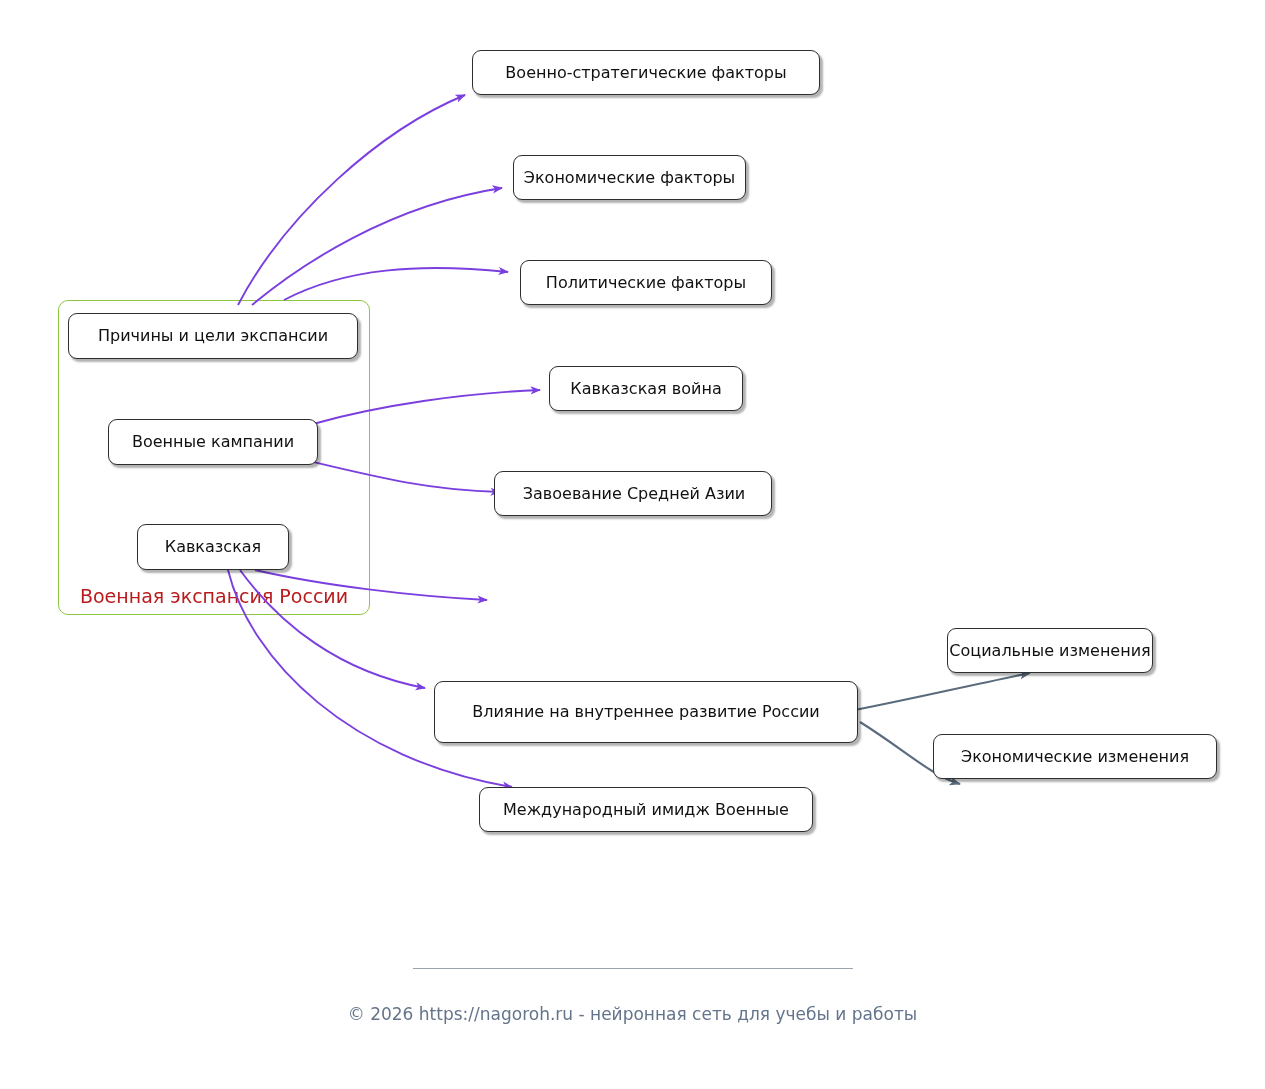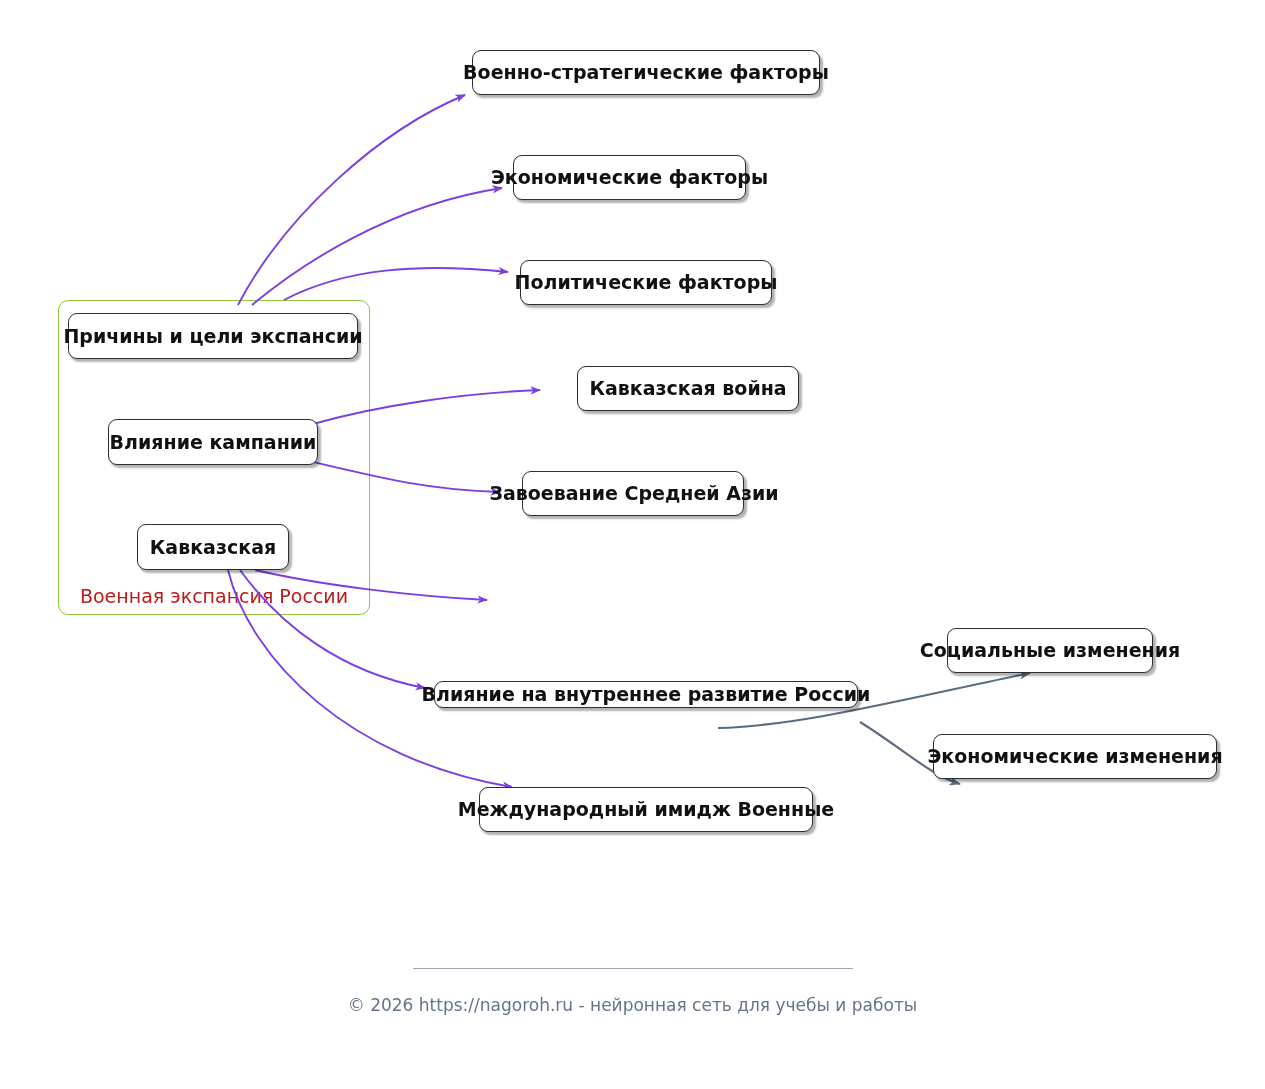--- a/index.html
+++ b/index.html
@@ -45,26 +45,25 @@
   .node {
     position: absolute;
     box-sizing: border-box;
     display: flex;
     align-items: center;
     justify-content: center;
     border: 1.6px solid #2e2e2e;
     border-radius: 9px;
     background: #ffffff;
     color: #111111;
-    font-size: 19px;
+    font-size: 16px;
     line-height: 1;
     white-space: nowrap;
     box-shadow: 2.5px 3px 2px rgba(0,0,0,0.30);
     padding: 0 14px;
-    font-weight: bold;
   }
   .footer {
     position: absolute;
     left: 0;
     width: 1265px;
     text-align: center;
   }
   .footer-title {
     font-size: 15px;
     font-weight: bold;
@@ -74,20 +73,21 @@
   .footer-rule {
     width: 440px;
     height: 0;
     margin: 0 auto;
     border-top: 1.5px solid #9aa5b1;
   }
   .footer-credit {
     font-size: 17px;
     color: #64748B;
     line-height: 1.3;
+    margin-top: 9px;
   }
 </style>
 </head>
 <body>
 
 <div id="canvas">
 
   <div class="cluster" style="left:58px; top:300px; width:312px; height:315px;"></div>
   <div class="cluster-label" style="left:58px; top:587px; width:312px;">Военная экспансия России</div>
 
@@ -119,36 +119,36 @@
     </g>
 
     <g fill="none" stroke="#5A6B7D" stroke-width="2.1" marker-end="url(#arrow-secondary)">
       <path d="M 718,728 C 800,726 900,700 1030,673"></path>
       <path d="M 860,722 C 905,750 930,775 960,784"></path>
     </g>
   </svg>
 
   <div class="node" style="left:68px; top:313px; width:290px; height:46px;">Причины и цели экспансии</div>
 
-  <div class="node" style="left:108px; top:419px; width:210px; height:46px;">Влияние кампании</div>
+  <div class="node" style="left:108px; top:419px; width:210px; height:46px;">Военные кампании</div>
 
   <div class="node" style="left:137px; top:524px; width:152px; height:46px;">Кавказская</div>
 
   <div class="node" style="left:472px; top:50px; width:348px; height:45px;">Военно-стратегические факторы</div>
 
   <div class="node" style="left:513px; top:155px; width:233px; height:45px;">Экономические факторы</div>
 
   <div class="node" style="left:520px; top:260px; width:252px; height:45px;">Политические факторы</div>
 
-  <div class="node" style="left:549px; top:366px; width:222px; height:45px;margin-left:28px;">Кавказская война</div>
+  <div class="node" style="left:549px; top:366px; width:194px; height:45px;">Кавказская война</div>
 
-  <div class="node" style="left:522px; top:471px; width:222px; height:45px;padding-left:16px;">Завоевание Средней Азии</div>
+  <div class="node" style="left:494px; top:471px; width:278px; height:45px;padding-left:16px;">Завоевание Средней Азии</div>
 
 
-  <div class="node" style="left:434px; top:681px; width:424px; height:27px;">Влияние на внутреннее развитие России</div>
+  <div class="node" style="left:434px; top:681px; width:424px; height:62px;">Влияние на внутреннее развитие России</div>
 
   <div class="node" style="left:479px; top:787px; width:334px; height:45px;">Международный имидж Военные</div>
 
   <div class="node" style="left:947px; top:628px; width:206px; height:45px;">Социальные изменения</div>
 
   <div class="node" style="left:933px; top:734px; width:284px; height:45px;">Экономические изменения</div>
 
   <div class="footer" style="top:968px;">
     <div class="footer-rule"></div>
   </div>

